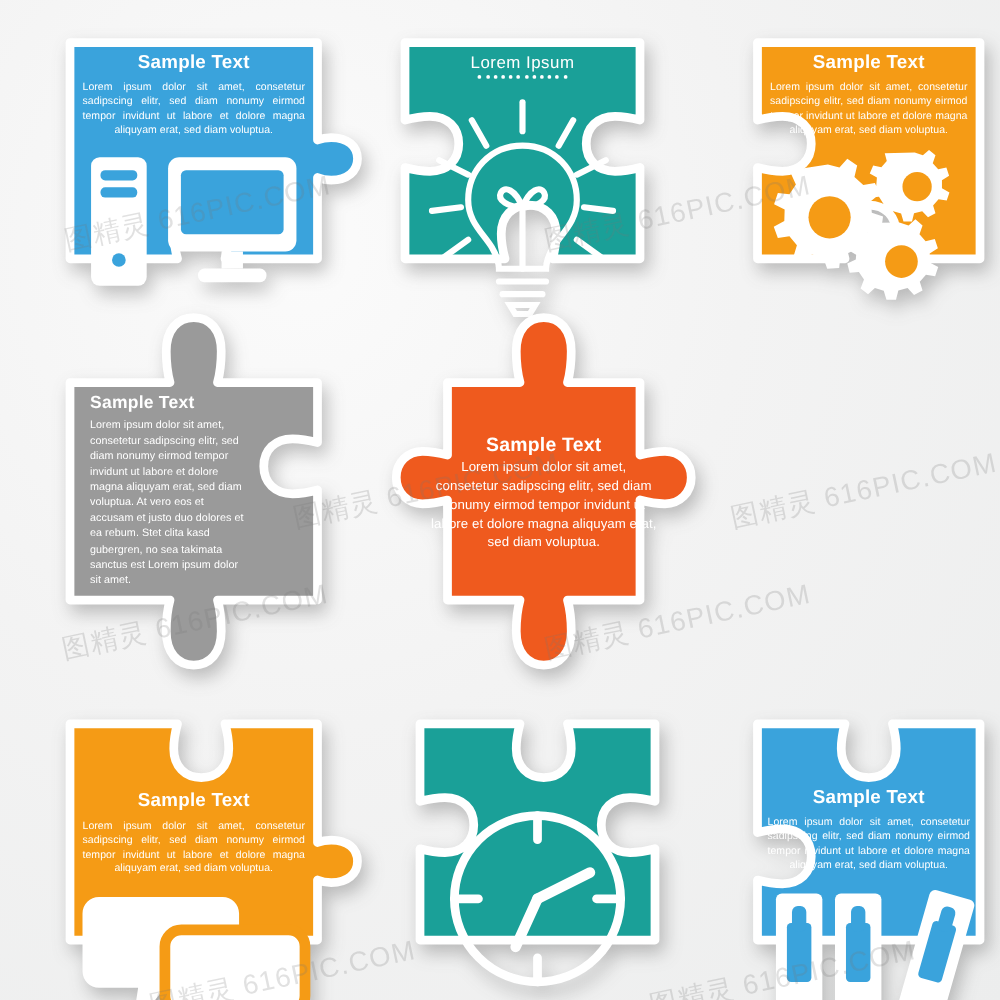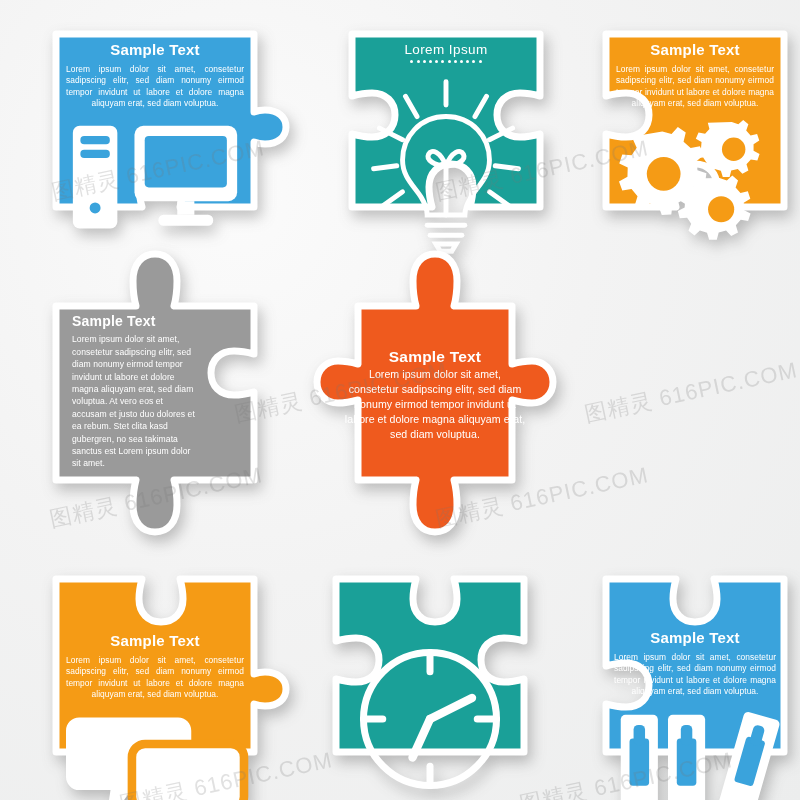--- a/index.html
+++ b/index.html
@@ -112,21 +112,21 @@
           <circle cx="8.5" cy="26" r="1.6" fill="#3aa3dc"></circle>
           <rect x="20" y="2" width="30" height="22" rx="2.6"></rect>
           <rect x="23" y="5" width="24" height="15" rx="1.2" fill="#3aa3dc"></rect>
           <rect x="32.5" y="24" width="5" height="4"></rect>
           <rect x="27" y="28" width="16" height="3.2" rx="1.5"></rect>
         </svg>
       </div>
     </div>
   </div>
 
-  <div class="piece" id="p2" style="left:346px;top:8px;width:200px;height:185px;">
+  <div class="piece" id="p2" style="left:318px;top:8px;width:200px;height:185px;">
     <svg viewBox="0 0 200 185">
       <path d="M6,6 H194 V68
                C194,68 183,65 174,65
                C160,65 151,74 151,87
                C151,100 160,109 174,109
                C183,109 194,106 194,106
                V179 H124
                C124,179 127,168 127,159
                C127,145 118,136 105,136
                C92,136 83,145 83,159

